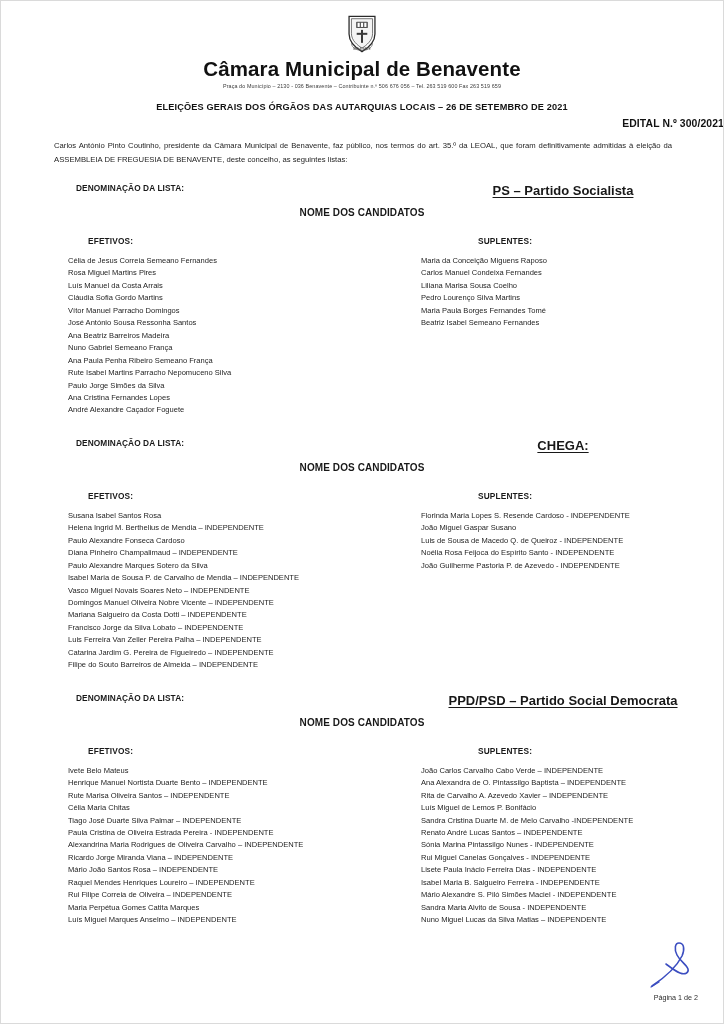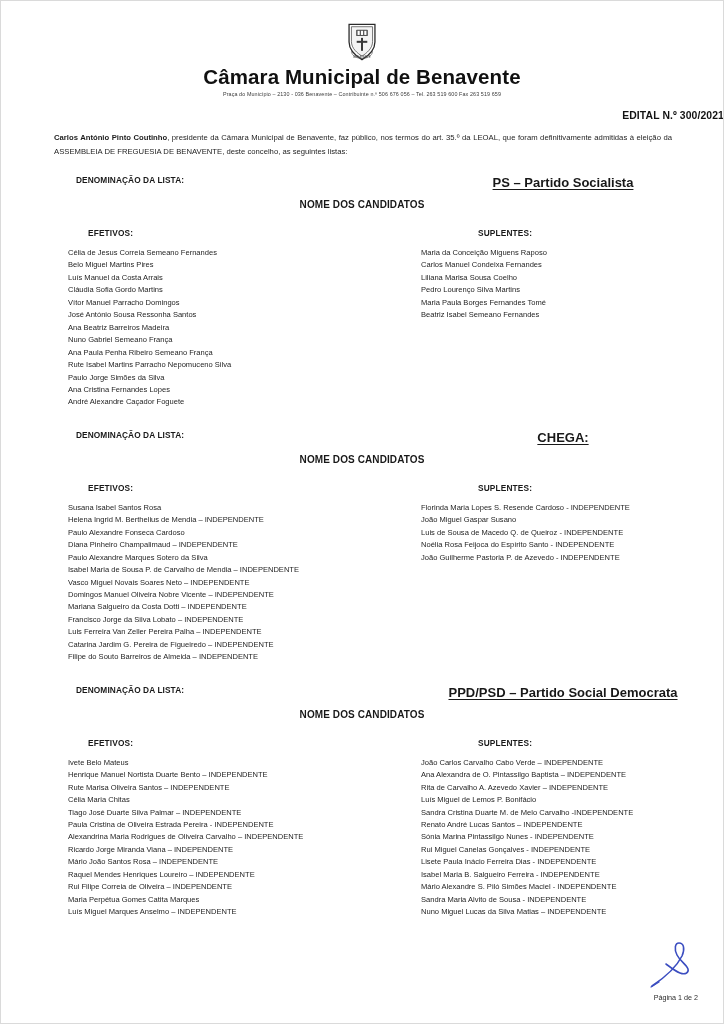--- a/index.html
+++ b/index.html
@@ -24,21 +24,21 @@
   .sheet-border {
     position: absolute;
     left: 0; top: 0; right: 0; bottom: 0;
     border: 1px solid #d8d8d8;
     pointer-events: none;
   }
 
   
   .header {
     text-align: center;
-    padding-top: 22px;
+    padding-top: 14px;
   }
   .crest {
     display: block;
     margin: 0 auto;
     width: 36px;
     height: 40px;
   }
   .org-title {
     font-size: 20.5px;
     font-weight: bold;
@@ -81,21 +81,21 @@
   }
 
   
   .intro {
     margin: 10px 52px 0 54px;
     font-size: 7.7px;
     line-height: 13.5px;
     text-align: justify;
     color: #1d1d1d;
   }
-  .intro b { font-weight: bold; }
+  .intro b { font-weight: normal; }
 
   
   .party {
     margin-top: 17px;
     position: relative;
   }
   .lista-row {
     position: relative;
     height: 15px;
   }
@@ -196,39 +196,40 @@
       <rect x="28.3" y="27" width="3.4" height="22" fill="#3a3a3a"></rect>
       <rect x="21" y="32" width="18" height="3.4" fill="#3a3a3a"></rect>
       <path d="M12 50 a18 12 0 0 0 36 0" fill="none" stroke="#4a4a4a" stroke-width="1"></path>
       <text x="30" y="62" font-size="5" text-anchor="middle" fill="#4a4a4a" font-family="Liberation Sans, sans-serif">BENAVENTE</text>
     </svg>
     <div class="org-title">Câmara Municipal de Benavente</div>
     <div class="org-address">Praça do Município – 2130 - 036 Benavente – Contribuinte n.º 506 676 056 – Tel. 263 519 600 Fax 263 519 659</div>
   </div>
 
   <div class="title-block">
+    <div class="t-line1">ELEIÇÕES GERAIS DOS ÓRGÃOS DAS AUTARQUIAS LOCAIS – 26 DE SETEMBRO DE 2021</div>
     <div class="t-line2">EDITAL N.º 300/2021</div>
   </div>
 
   <div class="intro"><b>Carlos António Pinto Coutinho</b><span>, presidente da Câmara Municipal de Benavente, faz público, nos termos do art. 35.º da LEOAL, que foram definitivamente admitidas à eleição da ASSEMBLEIA DE FREGUESIA DE BENAVENTE, deste concelho, as seguintes listas:</span></div>
 
   <div id="parties-container">
       <div class="party">
         <div class="lista-row">
           <div class="lista-label">DENOMINAÇÃO DA LISTA:</div>
           <div class="party-name">PS – Partido Socialista</div>
         </div>
         <div class="nome-candidatos">NOME DOS CANDIDATOS</div>
         <div class="cols" style="height:184.85px">
           <div class="col-head-left">EFETIVOS:</div>
           <div class="col-head-right">SUPLENTES:</div>
           <div class="names left">
             <ul>
               <li>Célia de Jesus Correia Semeano Fernandes</li>
-              <li>Belo Miguel Martins Pires</li>
+              <li>Rosa Miguel Martins Pires</li>
               <li>Luís Manuel da Costa Arrais</li>
               <li>Cláudia Sofia Gordo Martins</li>
               <li>Vítor Manuel Parracho Domingos</li>
               <li>José António Sousa Ressonha Santos</li>
               <li>Ana Beatriz Barreiros Madeira</li>
               <li>Nuno Gabriel Semeano França</li>
               <li>Ana Paula Penha Ribeiro Semeano França</li>
               <li>Rute Isabel Martins Parracho Nepomuceno Silva</li>
               <li>Paulo Jorge Simões da Silva</li>
               <li>Ana Cristina Fernandes Lopes</li>

